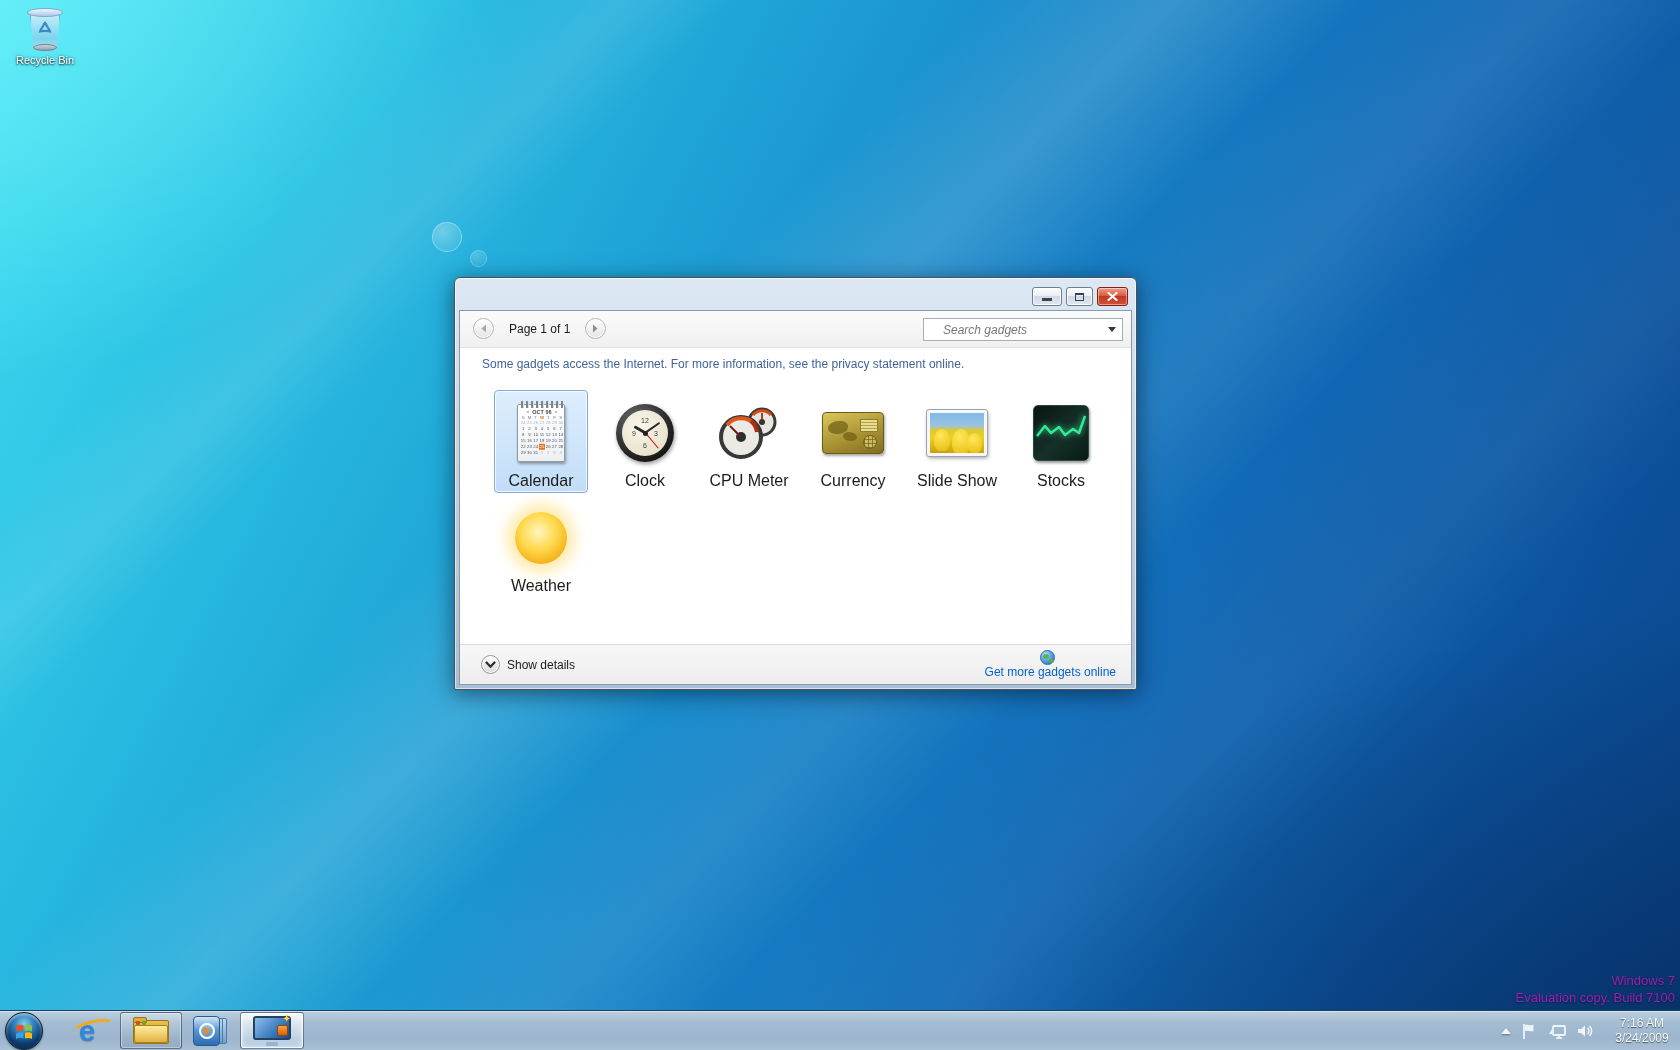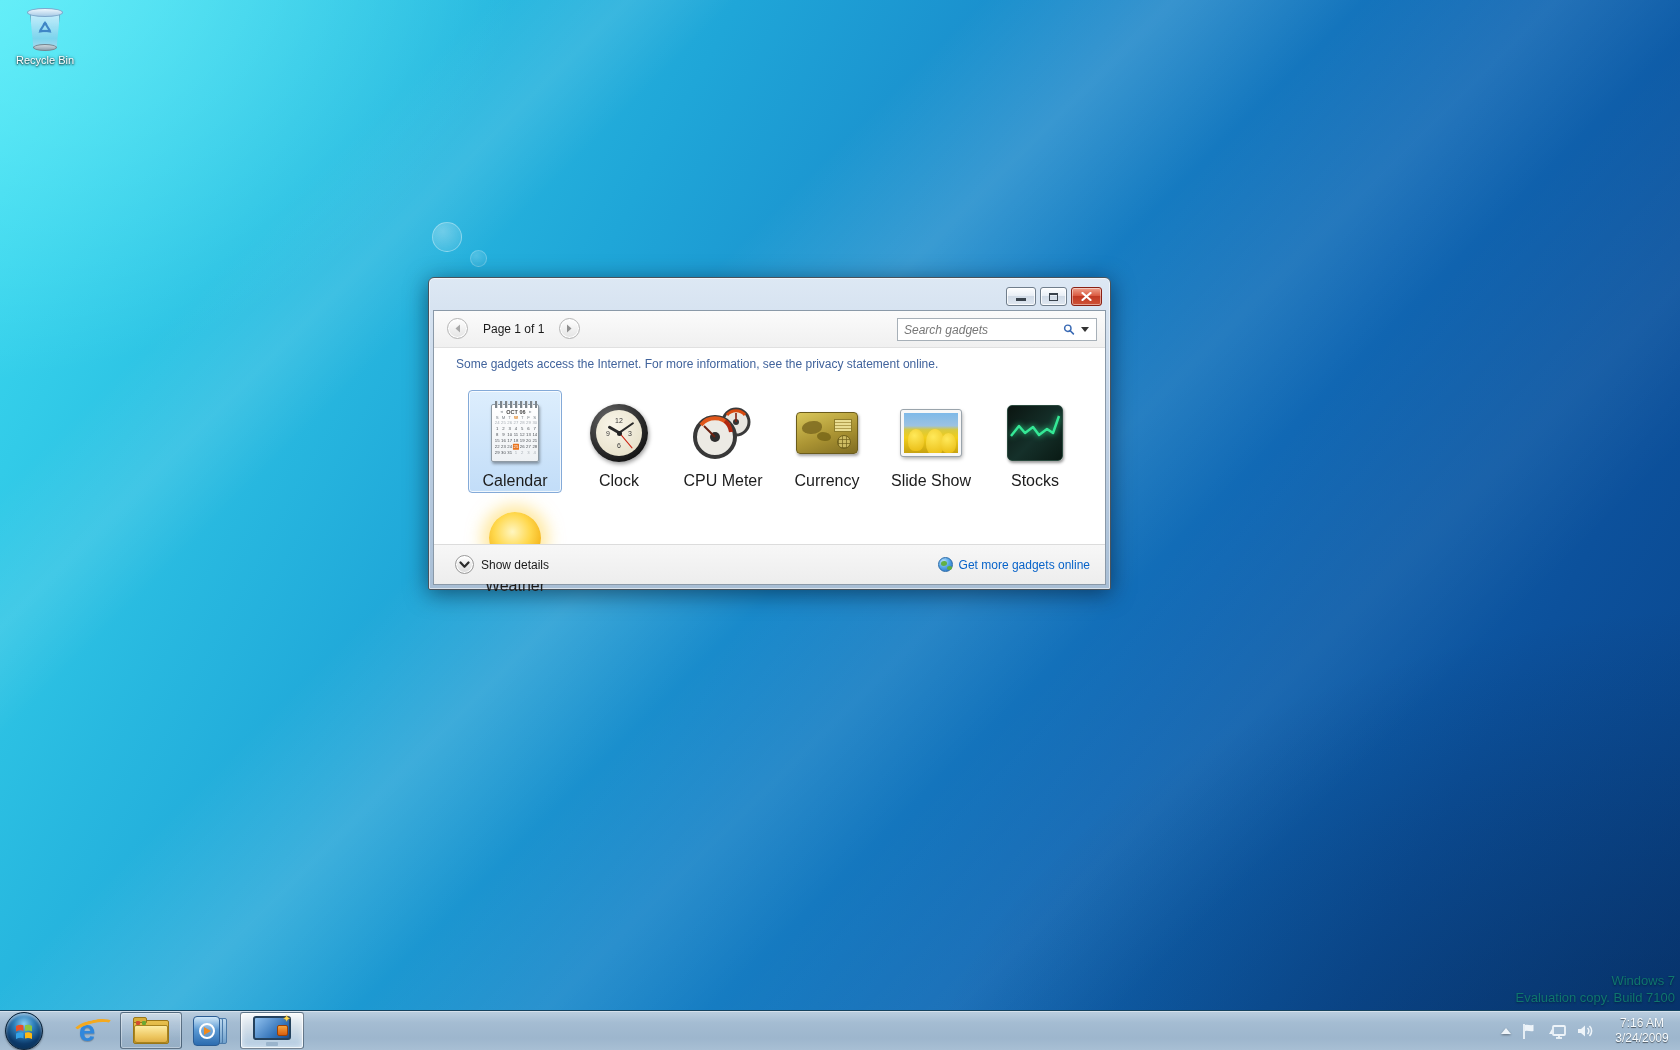--- a/index.html
+++ b/index.html
@@ -29,21 +29,21 @@
     border:1px solid rgba(90,130,165,.8); border-radius:3px 3px 9px 9px;
     clip-path:polygon(0 0,100% 0,88% 100%,12% 100%); }
   .bin-rim { position:absolute; left:0; top:2px; width:36px; height:9px; border-radius:50%;
     background:linear-gradient(#eef7fd,#a9cbe6); border:1px solid #7ea8cc; }
   .bin-base { position:absolute; left:6px; bottom:1px; width:24px; height:7px; border-radius:50%;
     background:linear-gradient(#cfd8de,#8fa2b0); border:1px solid #76858f; }
   .bin-glyph { position:absolute; left:9px; top:14px; }
   .recycle-label { margin-top:2px; font-size:11px; color:#fff; text-shadow:0 1px 2px rgba(0,0,0,.85), 0 0 3px rgba(0,0,0,.5); }
 
   
-  .window { position:absolute; left:428px; top:277px; width:683px; height:313px;
+  .window { position:absolute; left:454px; top:277px; width:683px; height:413px;
     border:1px solid #49535c; border-radius:6px 6px 2px 2px;
     background:linear-gradient(#dde8f4 0%, #c2d3e6 45%, #a8bed5 100%);
     box-shadow:0 4px 22px rgba(0,15,35,.55), inset 0 0 0 1px rgba(255,255,255,.55); }
   .titlebar { position:absolute; left:0; top:0; right:0; height:32px; border-radius:5px 5px 0 0; }
   .caption-btns { position:absolute; top:9px; left:577px; display:flex; }
   .cap-btn { height:19px; border:1px solid #707e8c; border-radius:3px; margin-right:4px;
     background:linear-gradient(#fdfeff, #e9eff6 45%, #d0dae6 50%, #e0e8f1);
     box-shadow:inset 0 0 0 1px rgba(255,255,255,.8); display:flex; align-items:center; justify-content:center; cursor:default; }
   .cap-btn.min { width:30px; } .cap-btn.max { width:27px; }
   .cap-btn.close { width:31px; border-color:#8a2013;
@@ -56,21 +56,21 @@
     border:1px solid #8a99a8; background:#fff; }
 
   .win-header { position:relative; height:37px; background:linear-gradient(#fbfbfb,#f0f0f0);
     border-bottom:1px solid #e0e0e0; }
   .pagenav { position:absolute; left:13px; top:7px; display:flex; align-items:center; }
   .nav-btn { width:21px; height:21px; border-radius:50%; border:1px solid #b5b5b5;
     background:linear-gradient(#ffffff,#e4e4e4); display:flex; align-items:center; justify-content:center;
     color:#9a9a9a; font-size:9px; cursor:default; box-shadow:inset 0 0 0 1px #fff; }
   .page-label { font-size:12px; color:#1a1a1a; margin:0 15px; }
   .searchbox { position:absolute; right:8px; top:7px; width:200px; height:23px; background:#fff;
-    border:1px solid #a7b0b8; display:flex; align-items:center; }
+    border:1px solid #a7b0b8; display:flex; align-items:center;padding-left:13px; }
   .searchbox input { flex:1; border:none; outline:none; font-size:12px; padding:0 4px 0 6px;
     font-family:"Liberation Sans", sans-serif; color:#333; background:transparent; }
   .searchbox input::placeholder { font-style:italic; color:#777; }
   .search-drop { width:0; height:0; border-left:4px solid transparent; border-right:4px solid transparent;
     border-top:5px solid #333; margin:0 7px 0 6px; }
 
   .info-text { padding:9px 0 0 22px; font-size:12px; color:#41639c; }
 
   .grid { display:flex; flex-wrap:wrap; width:630px; margin:19px 0 0 34px; column-gap:10px; row-gap:2px; }
   .gadget-cell { width:94px; height:103px; border:1px solid transparent; border-radius:4px;
@@ -81,21 +81,21 @@
   .glabel { font-size:16px; color:#1c1c1c; margin-top:4px; white-space:nowrap; }
 
   .win-footer { position:absolute; left:0; right:0; bottom:0; height:40px;
     background:linear-gradient(#f7f7f7,#ededed); border-top:1px solid #dcdcdc;
     display:flex; align-items:center; }
   .show-details { display:flex; align-items:center; margin-left:21px; cursor:default; }
   .expander { width:19px; height:19px; border-radius:50%; border:1px solid #9a9a9a;
     background:linear-gradient(#ffffff,#d9d9d9); display:flex; align-items:center; justify-content:center;
     box-shadow:inset 0 0 0 1px #fff; }
   .show-details span.lbl { font-size:12px; color:#1a1a1a; margin-left:7px; }
-  .get-more { margin-left:auto; margin-right:15px; display:flex; align-items:center; cursor:pointer; }
+  .get-more { margin-left:auto; margin-right:15px; display:flex; align-items:center; cursor:pointer;flex-direction:column; }
   .get-more .lbl { font-size:12px; color:#0763c9; margin-left:6px; }
   .globe { position:relative; width:15px; height:15px; border-radius:50%;
     background:radial-gradient(circle at 35% 30%, #c4e5ff, #57a7e8 45%, #1d66b8); border:1px solid #2a6aa8; }
   .globe i { position:absolute; background:rgba(95,175,60,.95); border-radius:50% 40% 55% 45%; }
   .globe i.g1 { left:2px; top:3px; width:6px; height:5px; }
   .globe i.g2 { left:8px; top:8px; width:5px; height:4px; }
 
   
   
   .gi-cal { position:relative; width:48px; height:58px; background:linear-gradient(#ffffff,#eef1f4);
@@ -199,21 +199,21 @@
   .media-lines div { font-size:7px; color:#e8eefc; line-height:9px; }
   .media-bar { position:absolute; left:3px; right:3px; bottom:3px; height:11px; border-radius:2px;
     background:linear-gradient(#1a3f92,#0c2560); display:flex; align-items:center; padding:0 2px; }
   .media-bar .txt { font-size:6px; color:#cdd9f2; transform:scale(.85); transform-origin:left center; white-space:nowrap; }
   .media-bar .logo { margin-left:auto; width:6px; height:6px; border-radius:50%;
     background:radial-gradient(circle at 35% 35%, #aade4a, #3f9e2a 70%); }
 
   
 
   
-  .watermark { position:absolute; right:5px; bottom:44px; text-align:right; color:#0f766e;
+  .watermark { position:absolute; right:5px; bottom:44px; text-align:right; color:#a21caf;
     font-size:13px; line-height:17px; text-shadow:0 1px 2px rgba(0,0,0,.4); }
 
   
   .taskbar { position:absolute; left:0; right:0; bottom:0; height:40px;
     border-top:1px solid #16435f;
     background:linear-gradient(#bccfe0, #a4bcd2 30%, #9db6cd 70%, #a8bfd4);
     box-shadow:inset 0 1px 0 rgba(255,255,255,.4); }
   .start-orb { position:absolute; left:5px; top:1px; width:38px; height:38px; border-radius:50%;
     background:radial-gradient(circle at 50% 30%, #86cdf0 0%, #2f7fba 32%, #0c3a6a 65%, #072846 100%);
     border:1px solid #0a2238; display:flex; align-items:center; justify-content:center;

